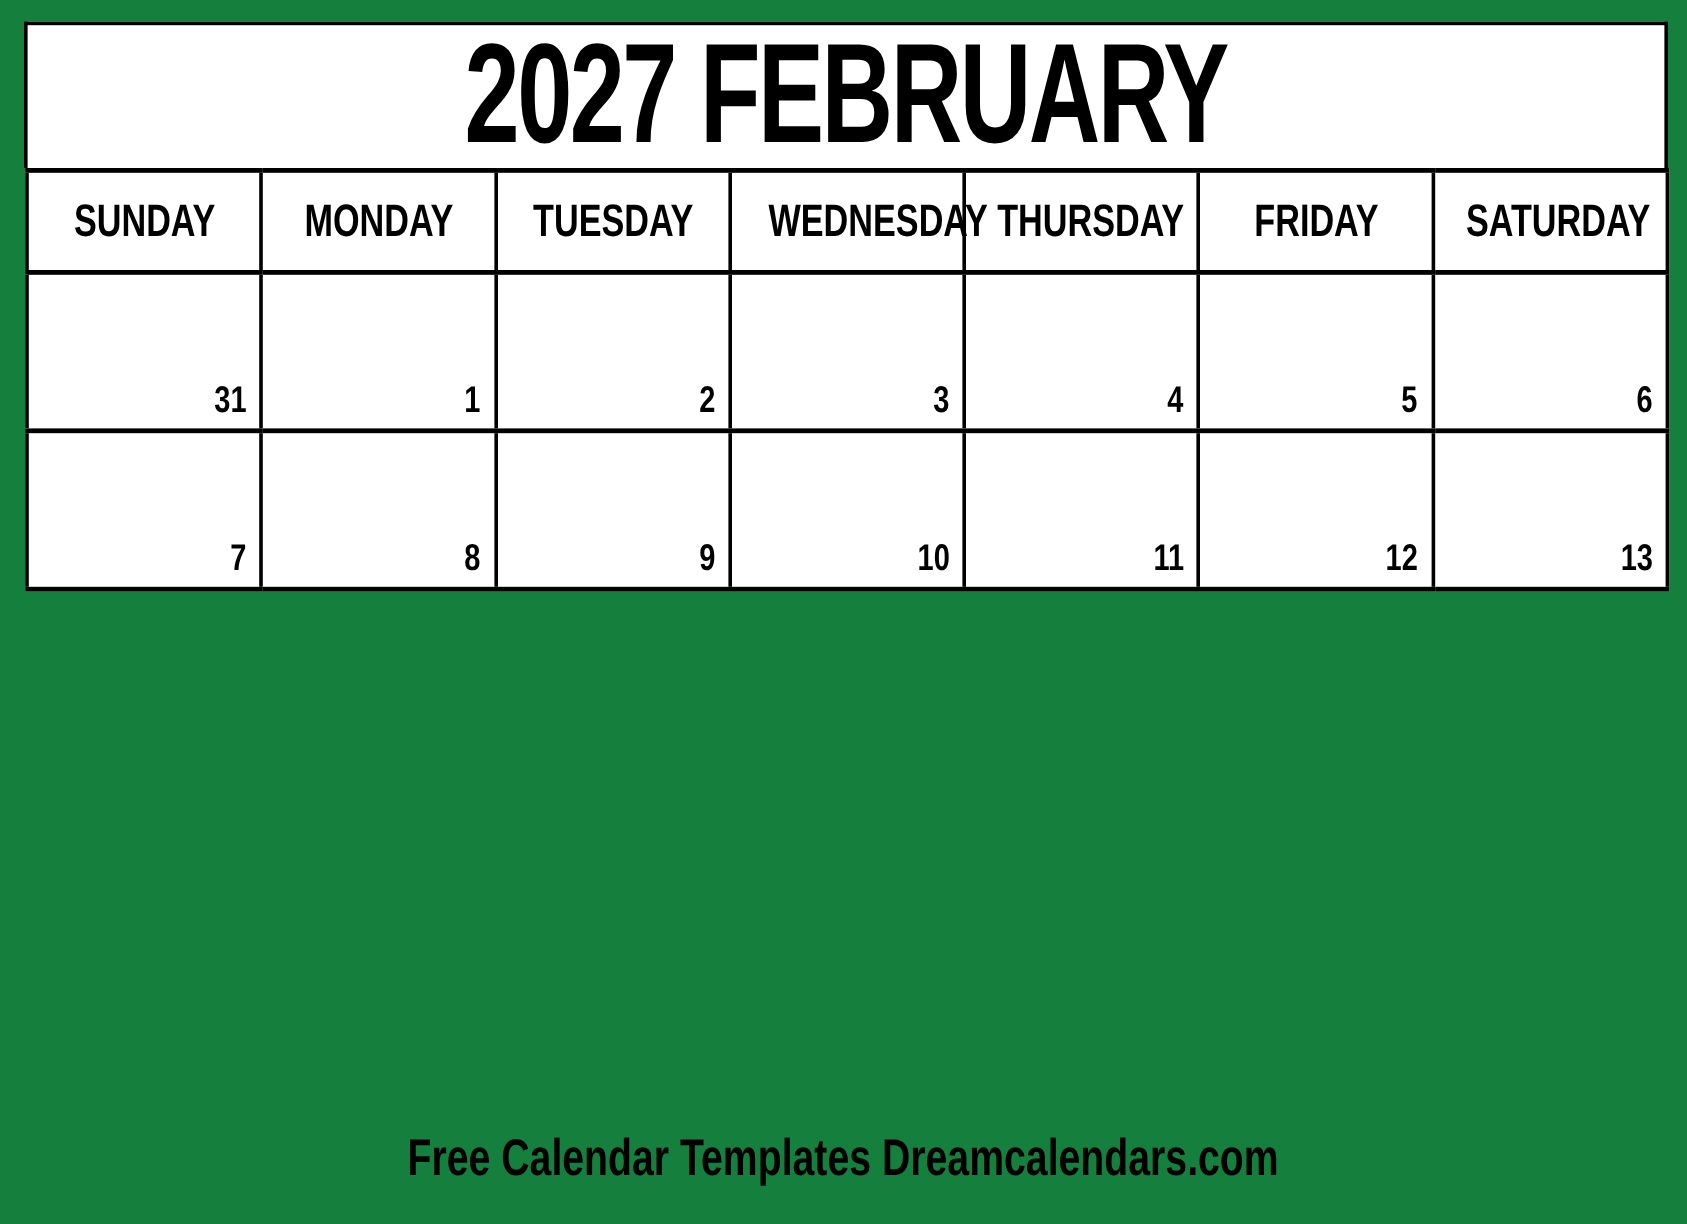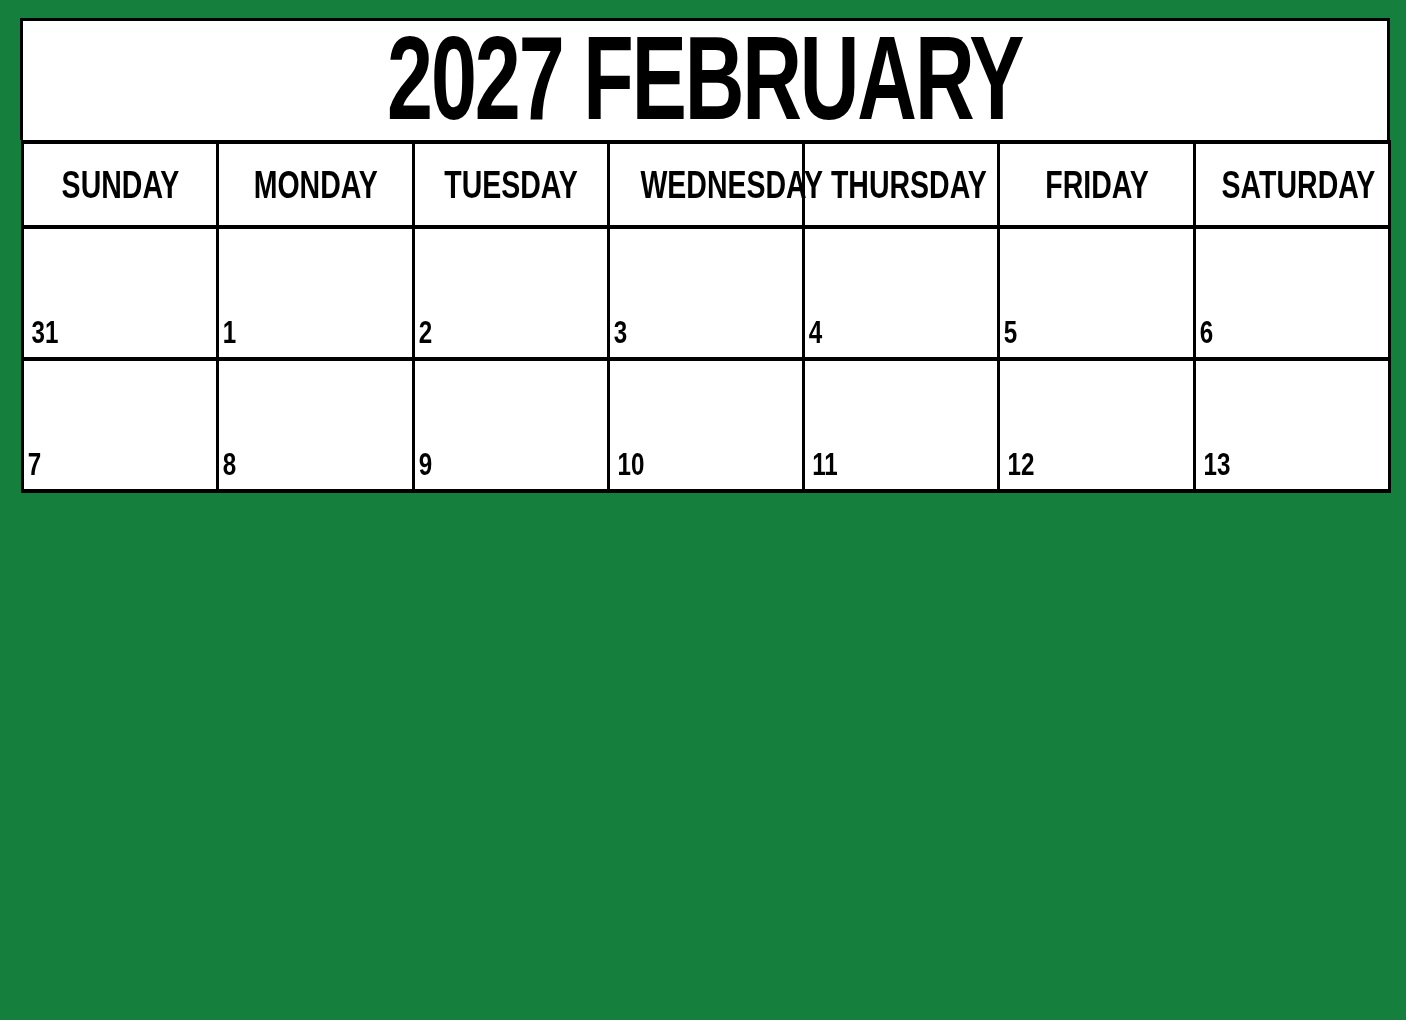--- a/index.html
+++ b/index.html
@@ -59,20 +59,21 @@
     display: inline-block;
     font-size: 38px;
     font-weight: bold;
     white-space: nowrap;
     transform: scaleX(0.75);
     transform-origin: 50% 50%;
     line-height: 1;
   }
   table.cal td.day {
     height: 132px;
+    text-align: right;
     vertical-align: bottom;
     padding: 0 11px 9px 0;
   }
   .day-number {
     display: inline-block;
     font-size: 31px;
     font-weight: bold;
     line-height: 1;
     transform: scaleX(0.78);
     transform-origin: 100% 100%;
@@ -131,14 +132,17 @@
         <td class="day"><span class="day-number">8</span></td>
         <td class="day"><span class="day-number">9</span></td>
         <td class="day"><span class="day-number">10</span></td>
         <td class="day"><span class="day-number">11</span></td>
         <td class="day"><span class="day-number">12</span></td>
         <td class="day"><span class="day-number">13</span></td>
       </tr>
     </tbody>
   </table>
 
+  <div class="footer">
+    <span class="footer-text">Free Calendar Templates Dreamcalendars.com</span>
+  </div>
 
 </div>
 
 </body></html>

